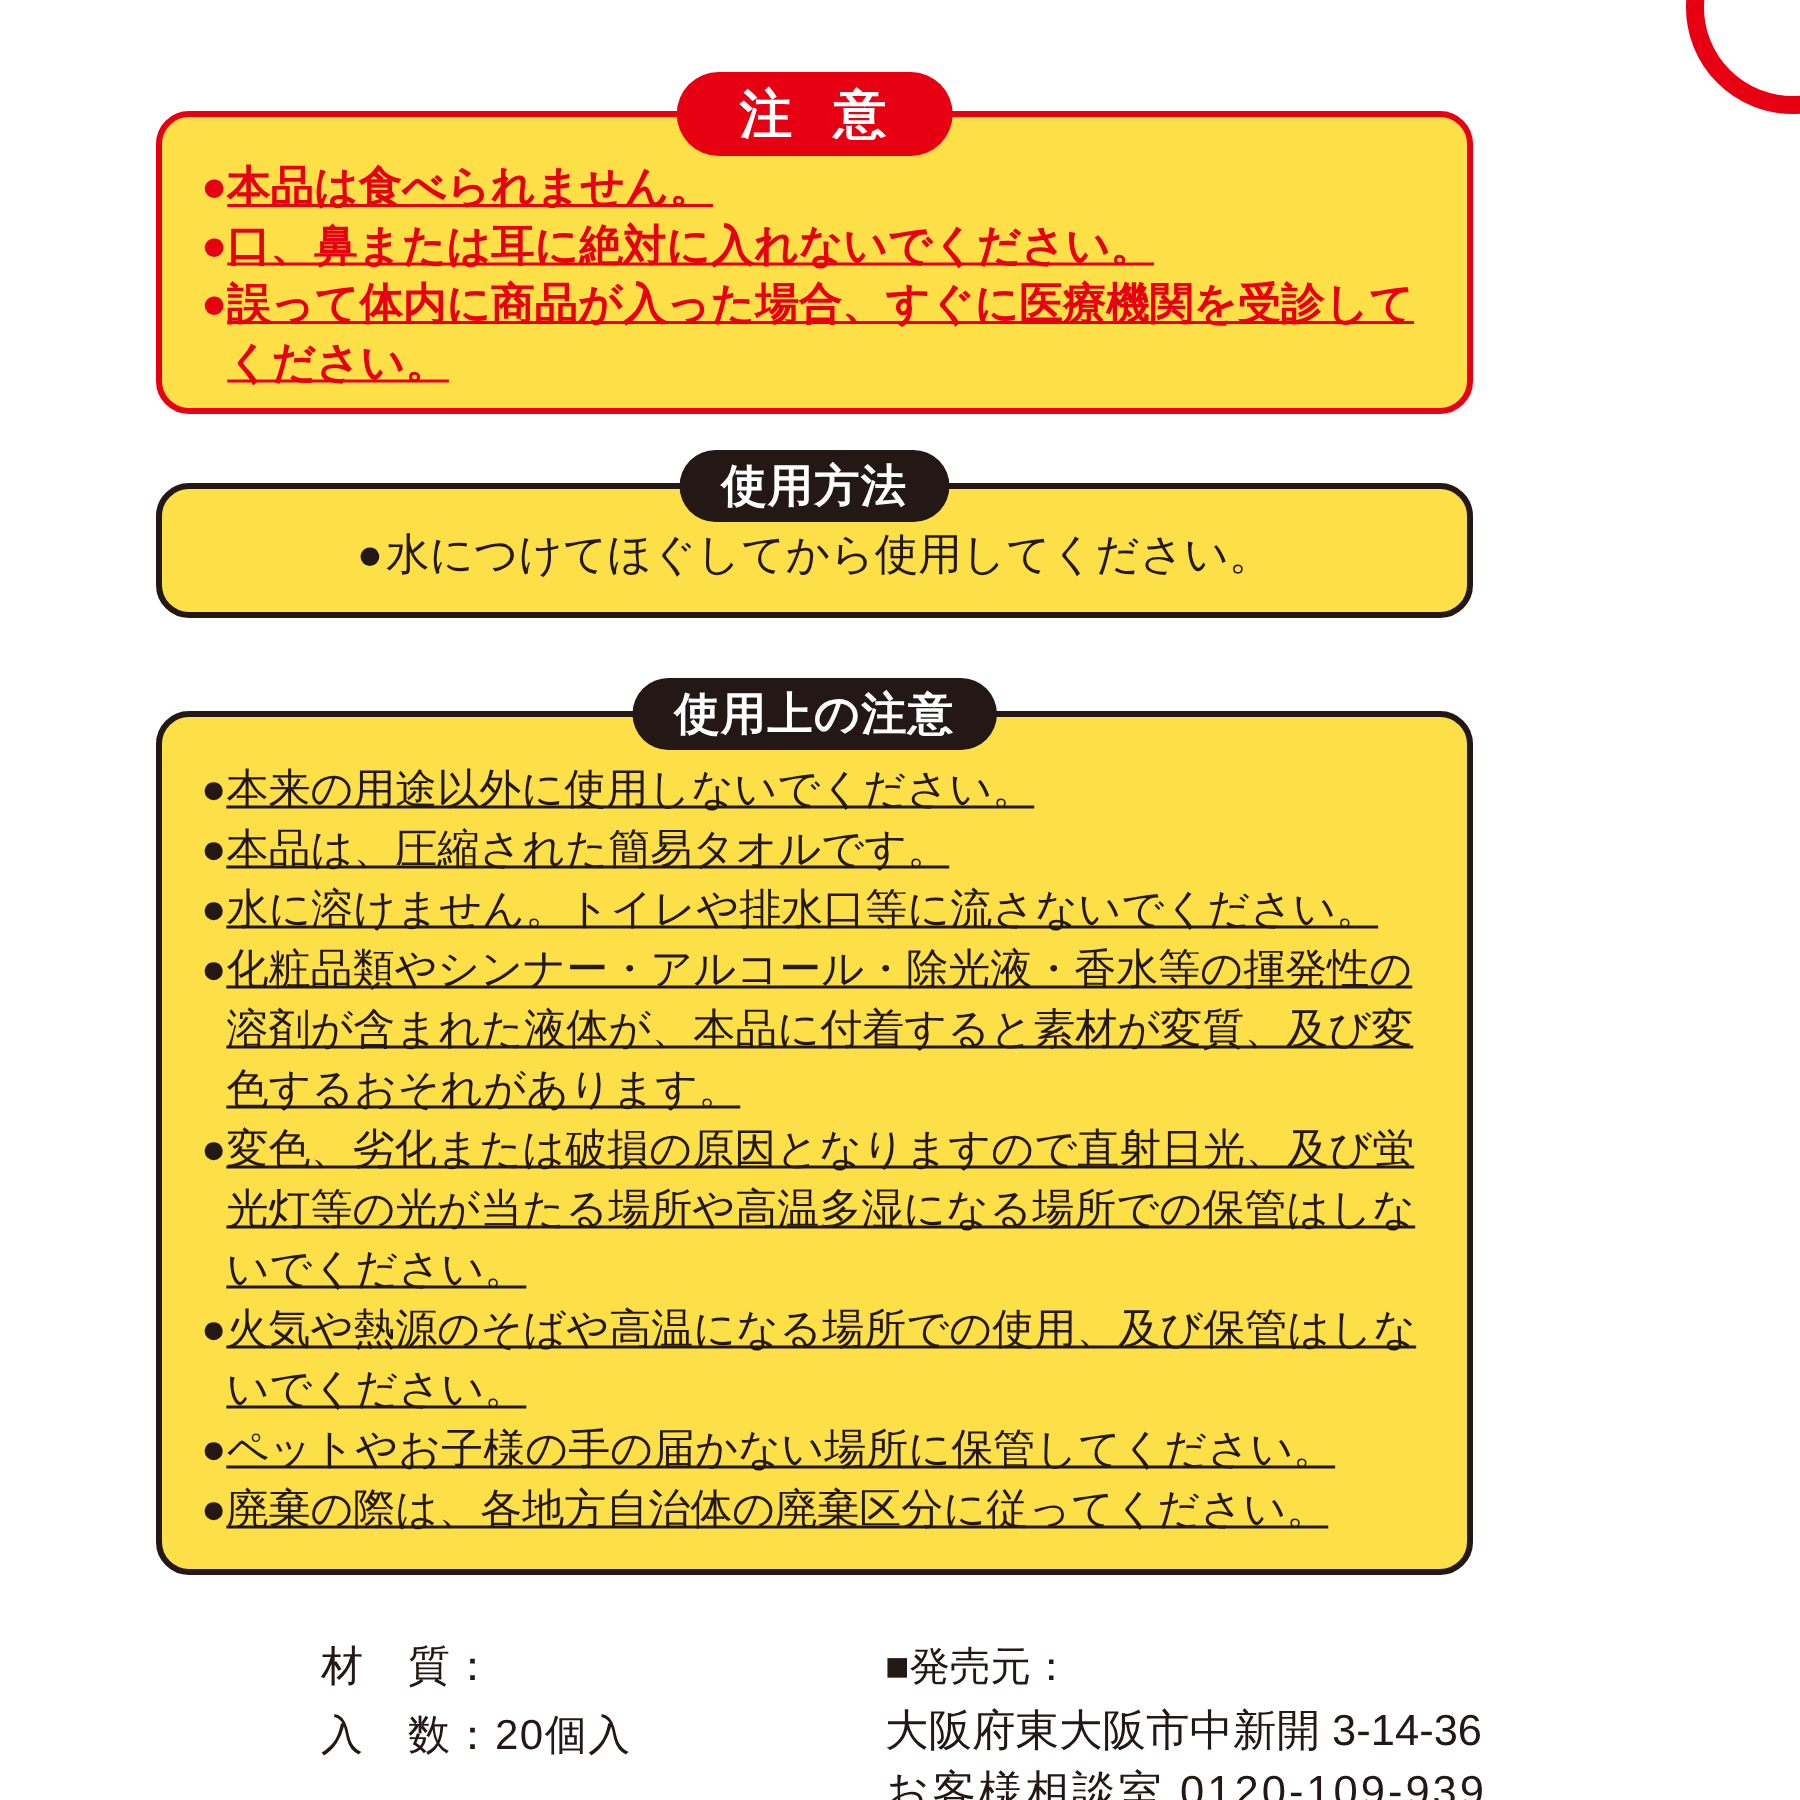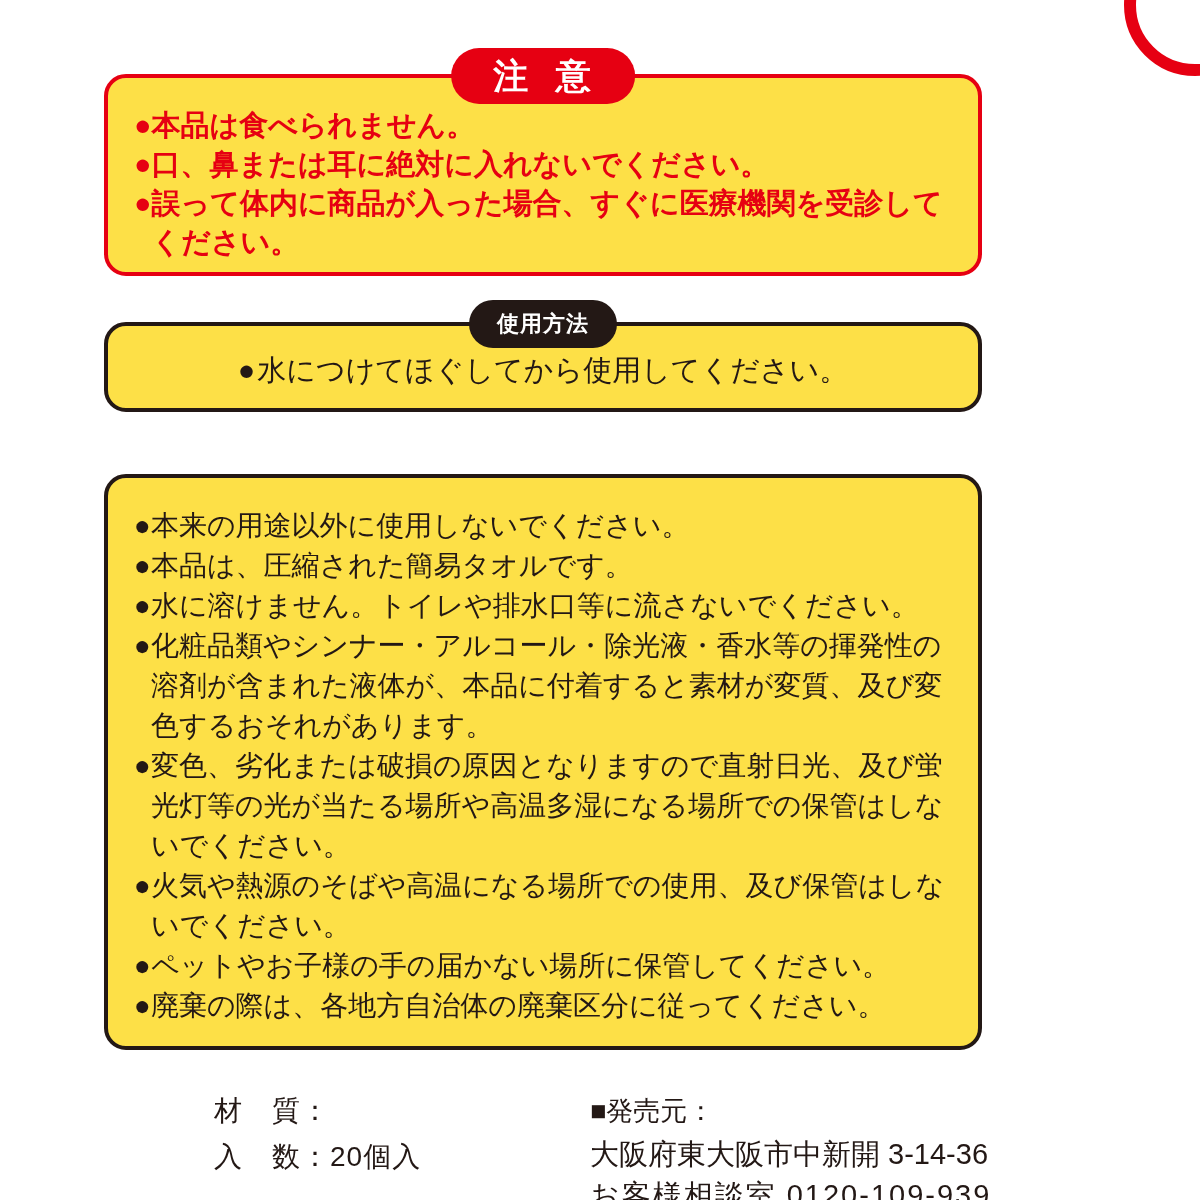--- a/index.html
+++ b/index.html
@@ -46,27 +46,27 @@
     box-sizing:border-box;z-index:2;
   }
   .pill.red{
     background:var(--red);
     height:56px;top:-30px;border-radius:28px;
     font-size:35px;padding:0 42px;word-spacing:14px;letter-spacing:2px;
   }
   .pill.dark{
     background:var(--ink);
     height:48px;top:-26px;border-radius:24px;
-    font-size:22px;padding:0 28px;letter-spacing:1px;justify-content:flex-end;
+    font-size:30px;padding:0 28px;letter-spacing:1px;justify-content:flex-end;
   }
   
   ul.blist{list-style:none;margin:0;padding:0;}
   ul.blist li{display:flex;align-items:flex-start;}
   ul.blist .b{flex:0 0 auto;}
-  ul.blist .t{flex:1 1 auto;}
+  ul.blist .t{flex:1 1 auto;text-decoration:underline;}
   .caution ul.blist{padding:28px 22px 10px 26px;}
   .caution ul.blist li{
     color:var(--red);font-weight:bold;
     font-size:29px;line-height:39px;
   }
   .precautions ul.blist{padding:28px 22px 20px 26px;}
   .precautions ul.blist li{
     font-size:28px;line-height:40px;
   }
   .usage-row{
@@ -122,20 +122,23 @@
     <div class="pill dark">
       <span>使用方法</span>
     </div>
     <div class="usage-row">
       <span class="b">●</span>
       <span class="t">水につけてほぐしてから使用してください。</span>
     </div>
   </section>
 
   <section class="panel precautions">
+    <div class="pill dark">
+      <span>使用上の注意</span>
+    </div>
     <ul class="blist">
       <li>
         <span class="b">●</span>
         <span class="t">本来の用途以外に使用しないでください。</span>
       </li>
       <li>
         <span class="b">●</span>
         <span class="t">本品は、圧縮された簡易タオルです。</span>
       </li>
       <li>

